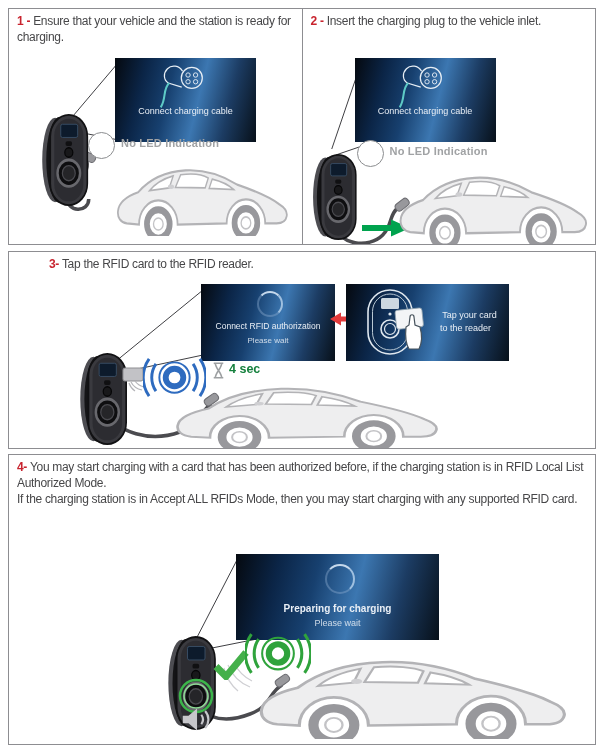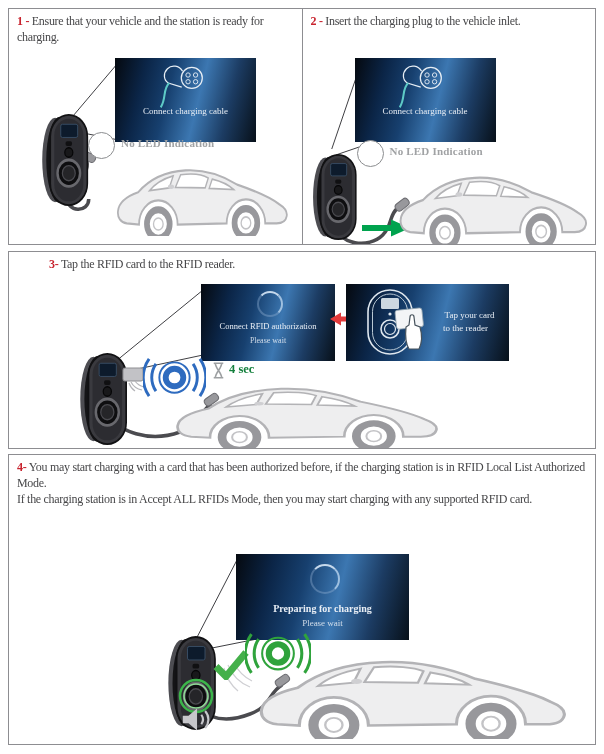--- a/index.html
+++ b/index.html
@@ -1,17 +1,17 @@
 <!DOCTYPE html>
 <html><head>
 <meta charset="utf-8">
 <style>
   html,body{margin:0;padding:0;background:#fff;}
   .page{width:604px;height:754px;position:relative;background:#fff;
-        font-family:Liberation Serif, serif;box-sizing:border-box;padding:8px;}
+        font-family:Liberation Sans, sans-serif;box-sizing:border-box;padding:8px;}
   .row1{display:flex;height:237px;}
   .panel{position:relative;background:#fff;border:1px solid #8d8d91;box-sizing:border-box;overflow:hidden;}
   .row1 .panel{flex:1;}
   .row1 .panel + .panel{margin-left:-1px;}
   .panel3{height:198px;margin-top:6px;padding-left:32px;}
   .panel4{height:291px;margin-top:5px;}
   .step{margin:5px 8px 0;font-size:12px;line-height:1.33;color:#474749;letter-spacing:-0.3px;}
   .step .num{color:#c8232e;font-weight:bold;}
   .abs{position:absolute;}
   .screen{position:absolute;background:linear-gradient(104deg,#05090f 0%,#0b2547 20%,#17406f 38%,#3c77b1 58%,#1c3c63 78%,#071019 100%);}
@@ -223,21 +223,21 @@
     <div class="step" style="margin-top:0">If the charging station is in Accept ALL RFIDs Mode, then you may start charging with any supported RFID card.</div>
     <svg class="overlay" viewBox="0 0 584 289">
       <line x1="183" y1="190" x2="228" y2="103" stroke="#3f3f43" stroke-width="1"></line>
       <line x1="187" y1="196" x2="247" y2="184" stroke="#3f3f43" stroke-width="1"></line>
       <path d="M187,236 C183,262 212,270 240,259 C262,251 258,238 272,230" fill="none" stroke="#4b4b4f" stroke-width="3.5"></path>
       <g transform="rotate(-35 272 226)">
           <rect x="265" y="222" width="15" height="8" rx="3.5" fill="#98989c" stroke="#6b6b70"></rect>
         </g>
       <path d="M218,210 C222,220 230,228 240,232 M224,208 C228,216 234,222 242,226 M214,213 C216,222 221,230 228,236" fill="none" stroke="#cfcfd3" stroke-width="1.2"></path>
     </svg>
-    <div class="screen" style="left:227px;top:99px;width:173px;height:86px">
+    <div class="screen" style="left:227px;top:99px;width:203px;height:86px">
       <div class="spinner" style="left:calc(50% - 13px);top:10px;width:26px;height:26px"></div>
       <div class="screen-text" style="top:49px;font-size:10px;font-weight:bold">Preparing for charging</div>
       <div class="screen-text" style="top:64px;font-size:9px;opacity:.85">Please wait</div>
     </div>
     <svg class="abs" style="left:156px;top:180px;width:60px;height:96px" viewBox="0 0 72 100" preserveAspectRatio="none">
         <use href="#sym-station"></use>
       </svg>
     <svg class="abs" style="left:168px;top:222px;width:38px;height:38px" viewBox="0 0 38 38">
       <circle cx="19" cy="19" r="16" fill="none" stroke="#3cb54a" stroke-width="2.5"></circle>
       <circle cx="19" cy="19" r="12" fill="none" stroke="#8fdc96" stroke-width="1.5"></circle>

